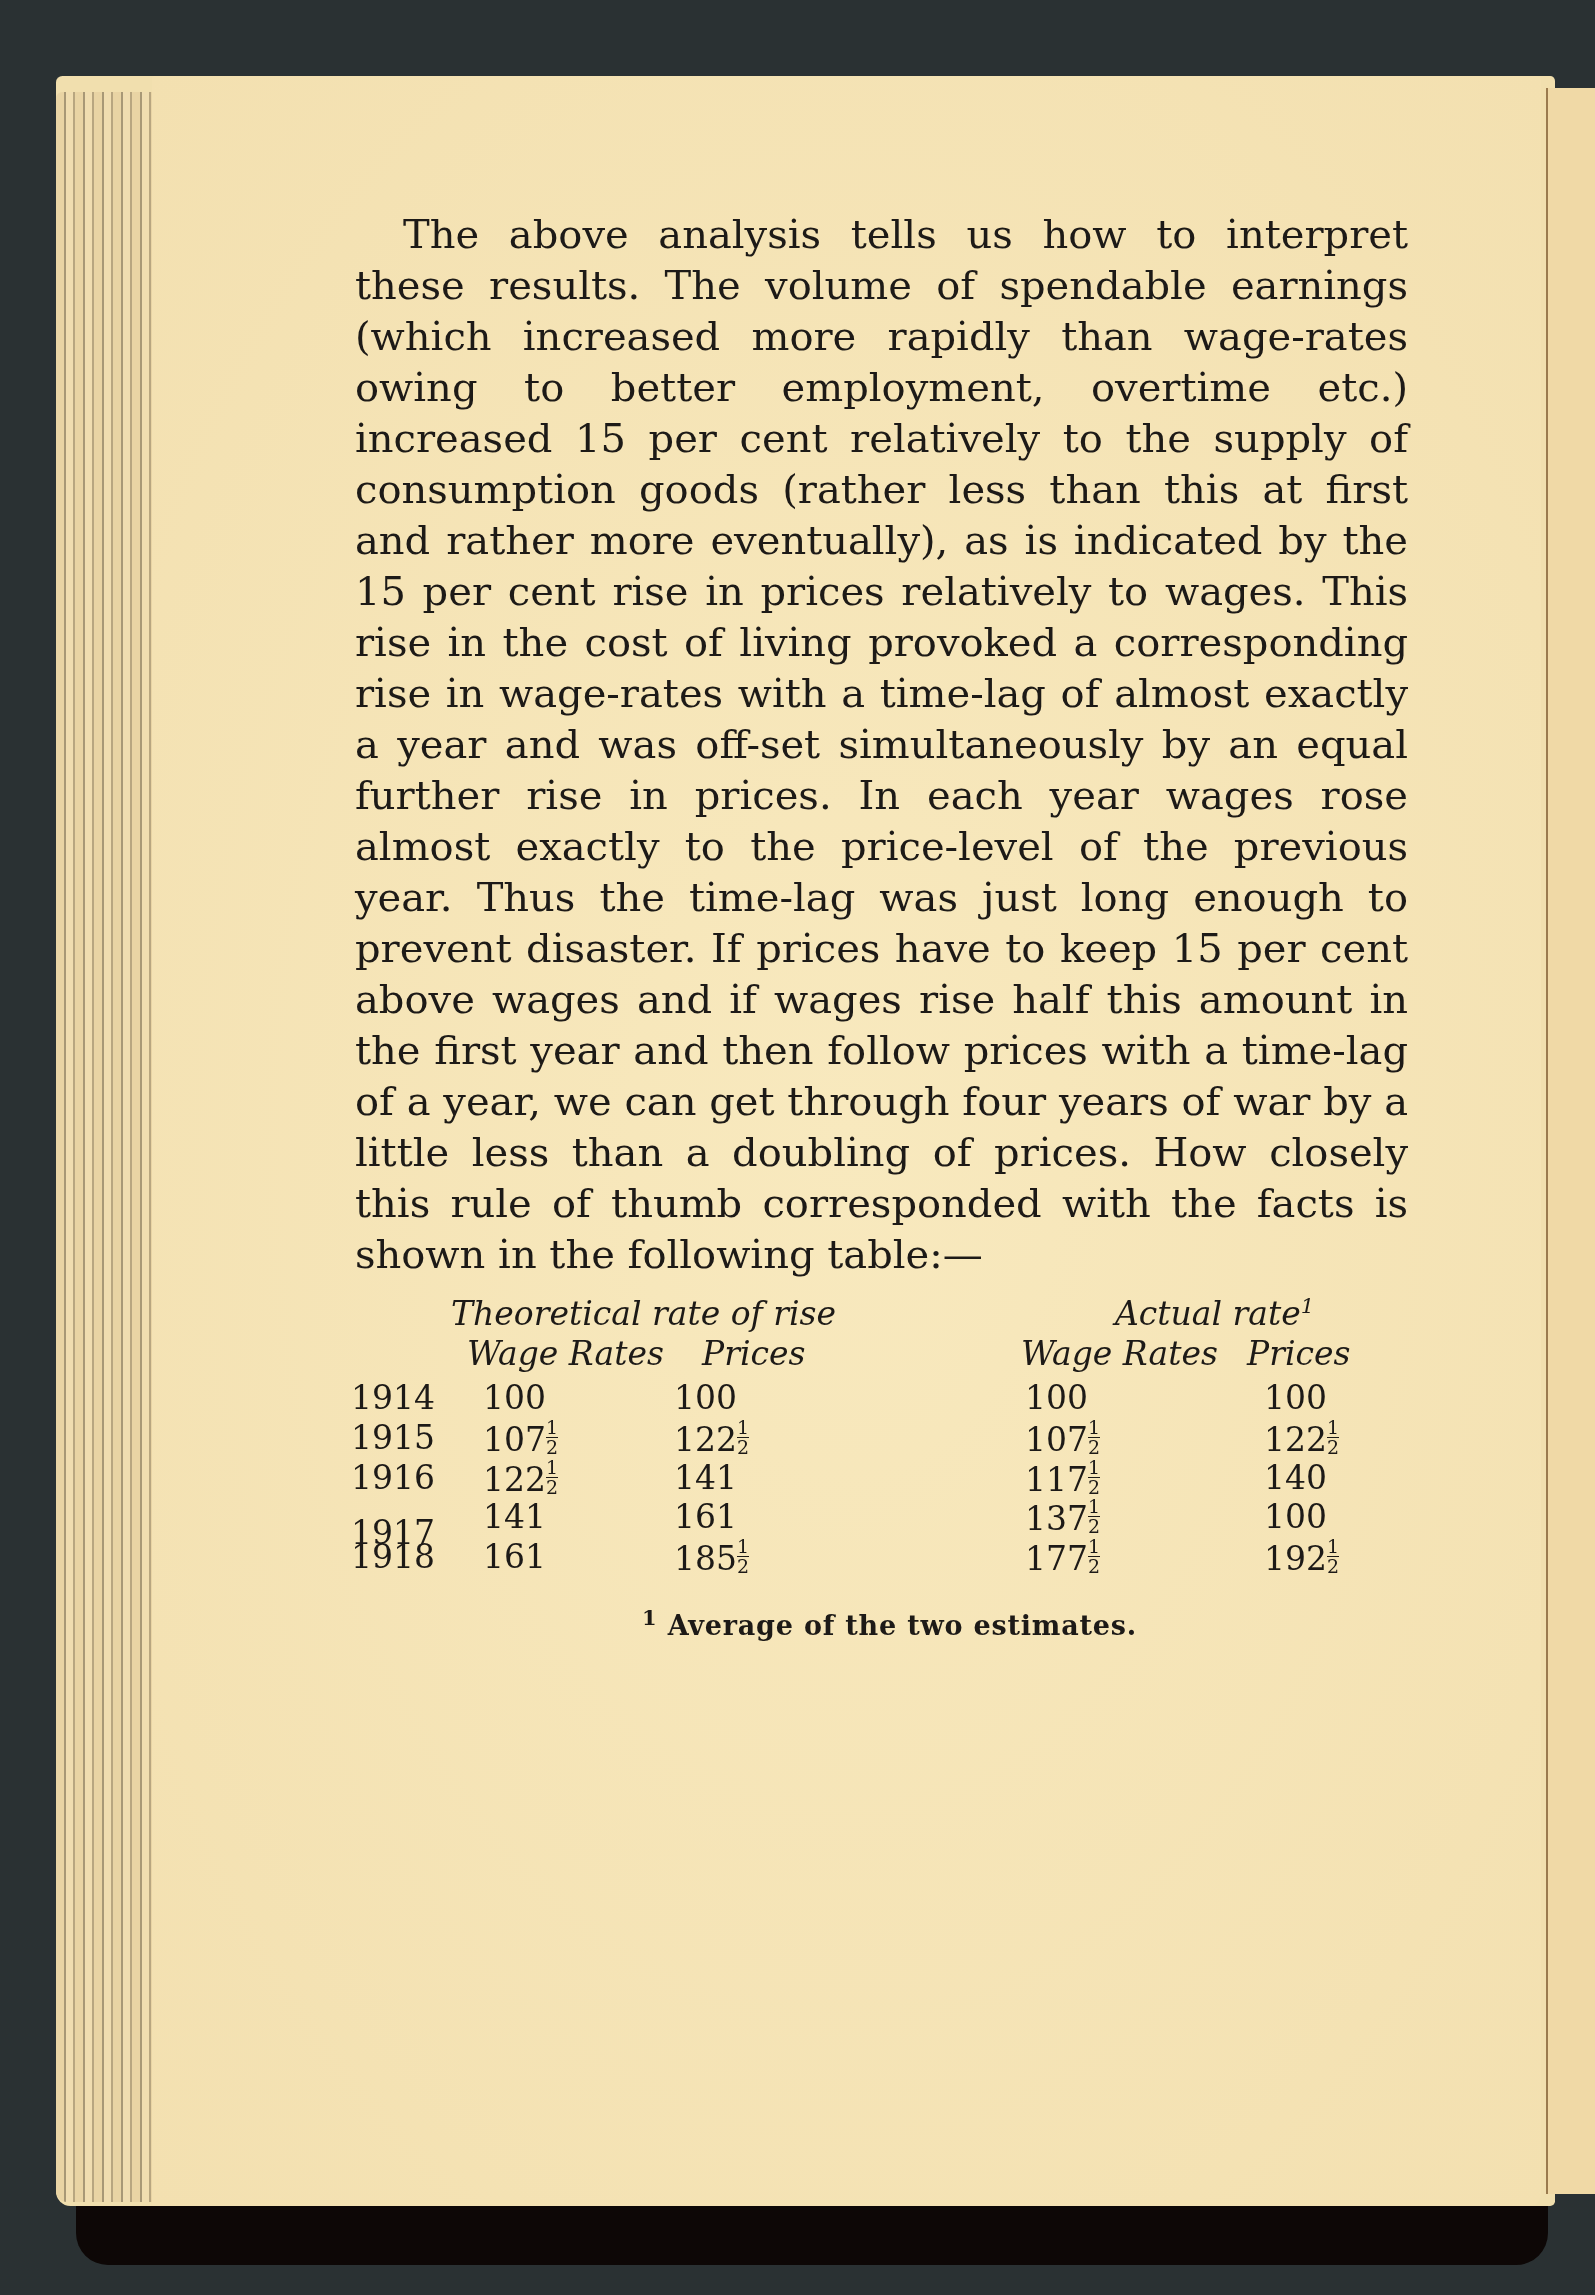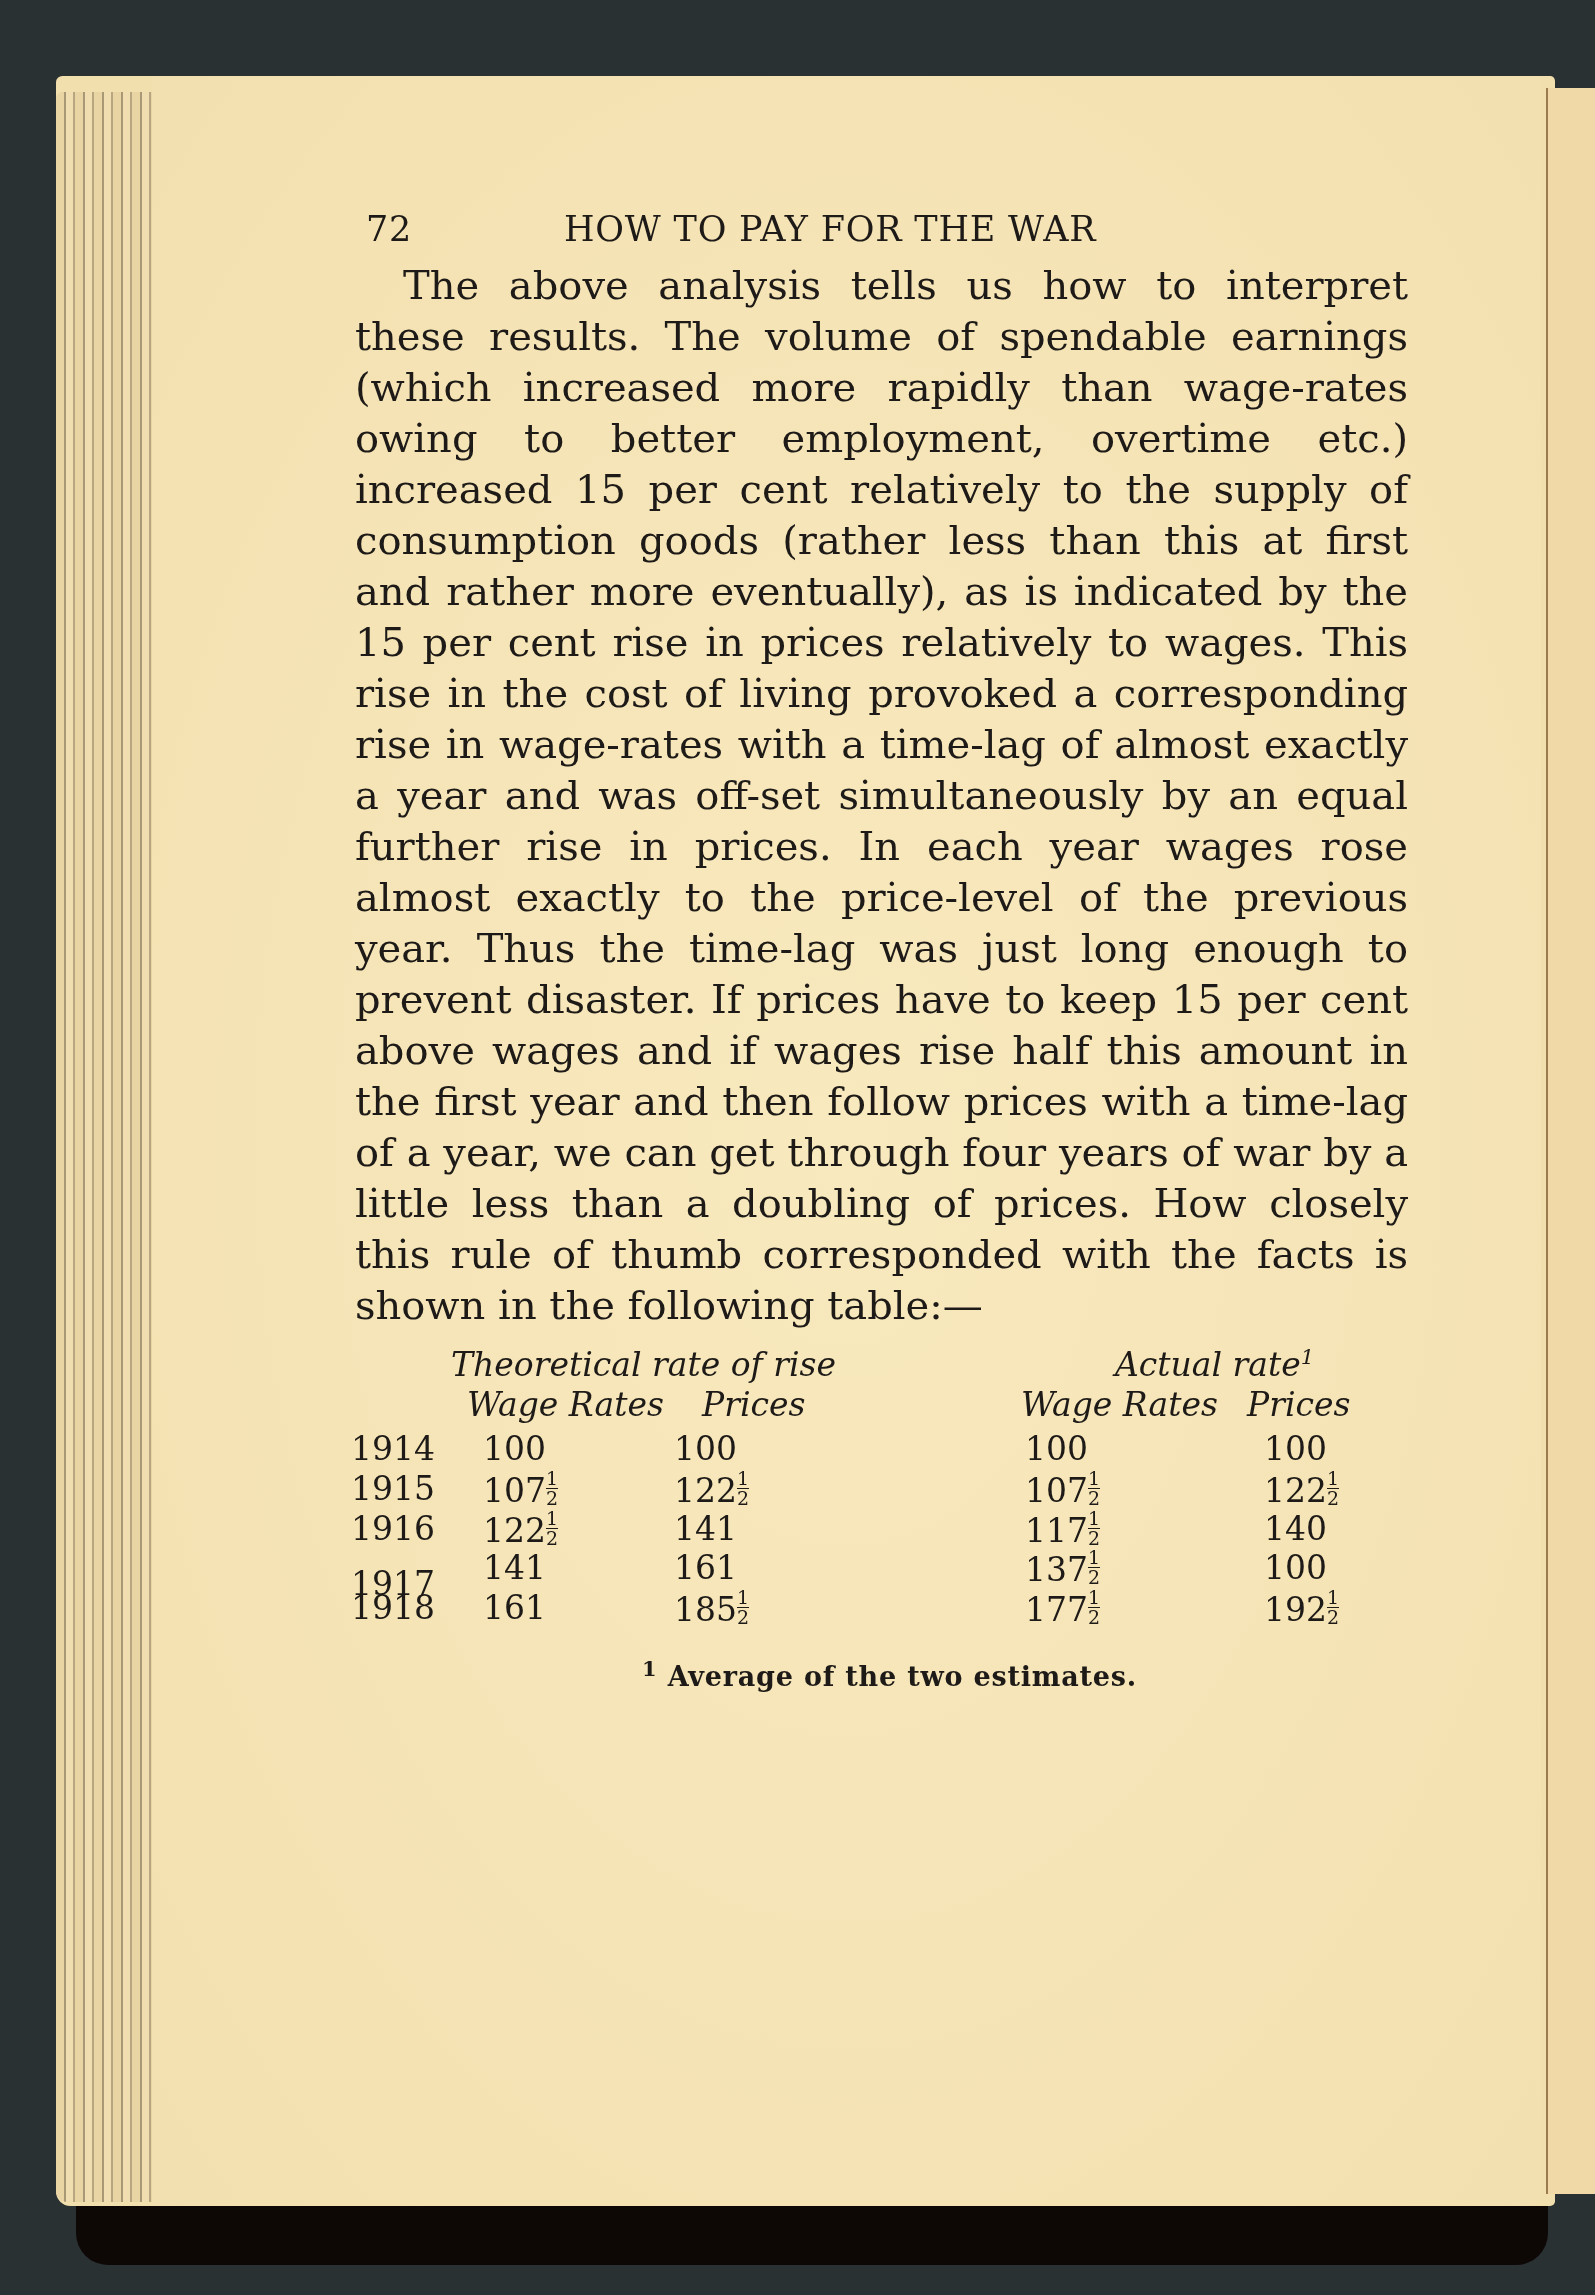--- a/index.html
+++ b/index.html
@@ -70,24 +70,20 @@
 <body>
 
 <div class="shadow"></div>
 <div class="page-stack"></div>
 <div class="page-edges"></div>
 <div class="page"></div>
 <div class="gutter-line"></div>
 <div class="next-page"></div>
 
 <div class="content">
-  <div class="running-head">
-    <span class="pno">72</span>
-    <span class="title">HOW TO PAY FOR THE WAR</span>
-  </div>
 
   <div class="body-text">
     <p class="indent">The above analysis tells us how to interpret these results. The volume of spendable earnings (which increased more rapidly than wage-rates owing to better employment, overtime etc.) increased 15 per cent relatively to the supply of consumption goods (rather less than this at first and rather more eventually), as is indicated by the 15 per cent rise in prices relatively to wages. This rise in the cost of living provoked a corresponding rise in wage-rates with a time-lag of almost exactly a year and was off-set simultaneously by an equal further rise in prices. In each year wages rose almost exactly to the price-level of the previous year. Thus the time-lag was just long enough to prevent disaster. If prices have to keep 15 per cent above wages and if wages rise half this amount in the first year and then follow prices with a time-lag of a year, we can get through four years of war by a little less than a doubling of prices. How closely this rule of thumb corresponded with the facts is shown in the following table:—</p>
   </div>
 
   <div class="table-wrap">
     <div class="th-group" style="left:96px; top:0;">Theoretical rate of rise</div>
     <div class="th-group" style="left:760px; top:0;"><span>Actual rate</span><sup>1</sup></div>
 
     <div class="th-col" style="left:112px; top:40px;">Wage Rates</div>

